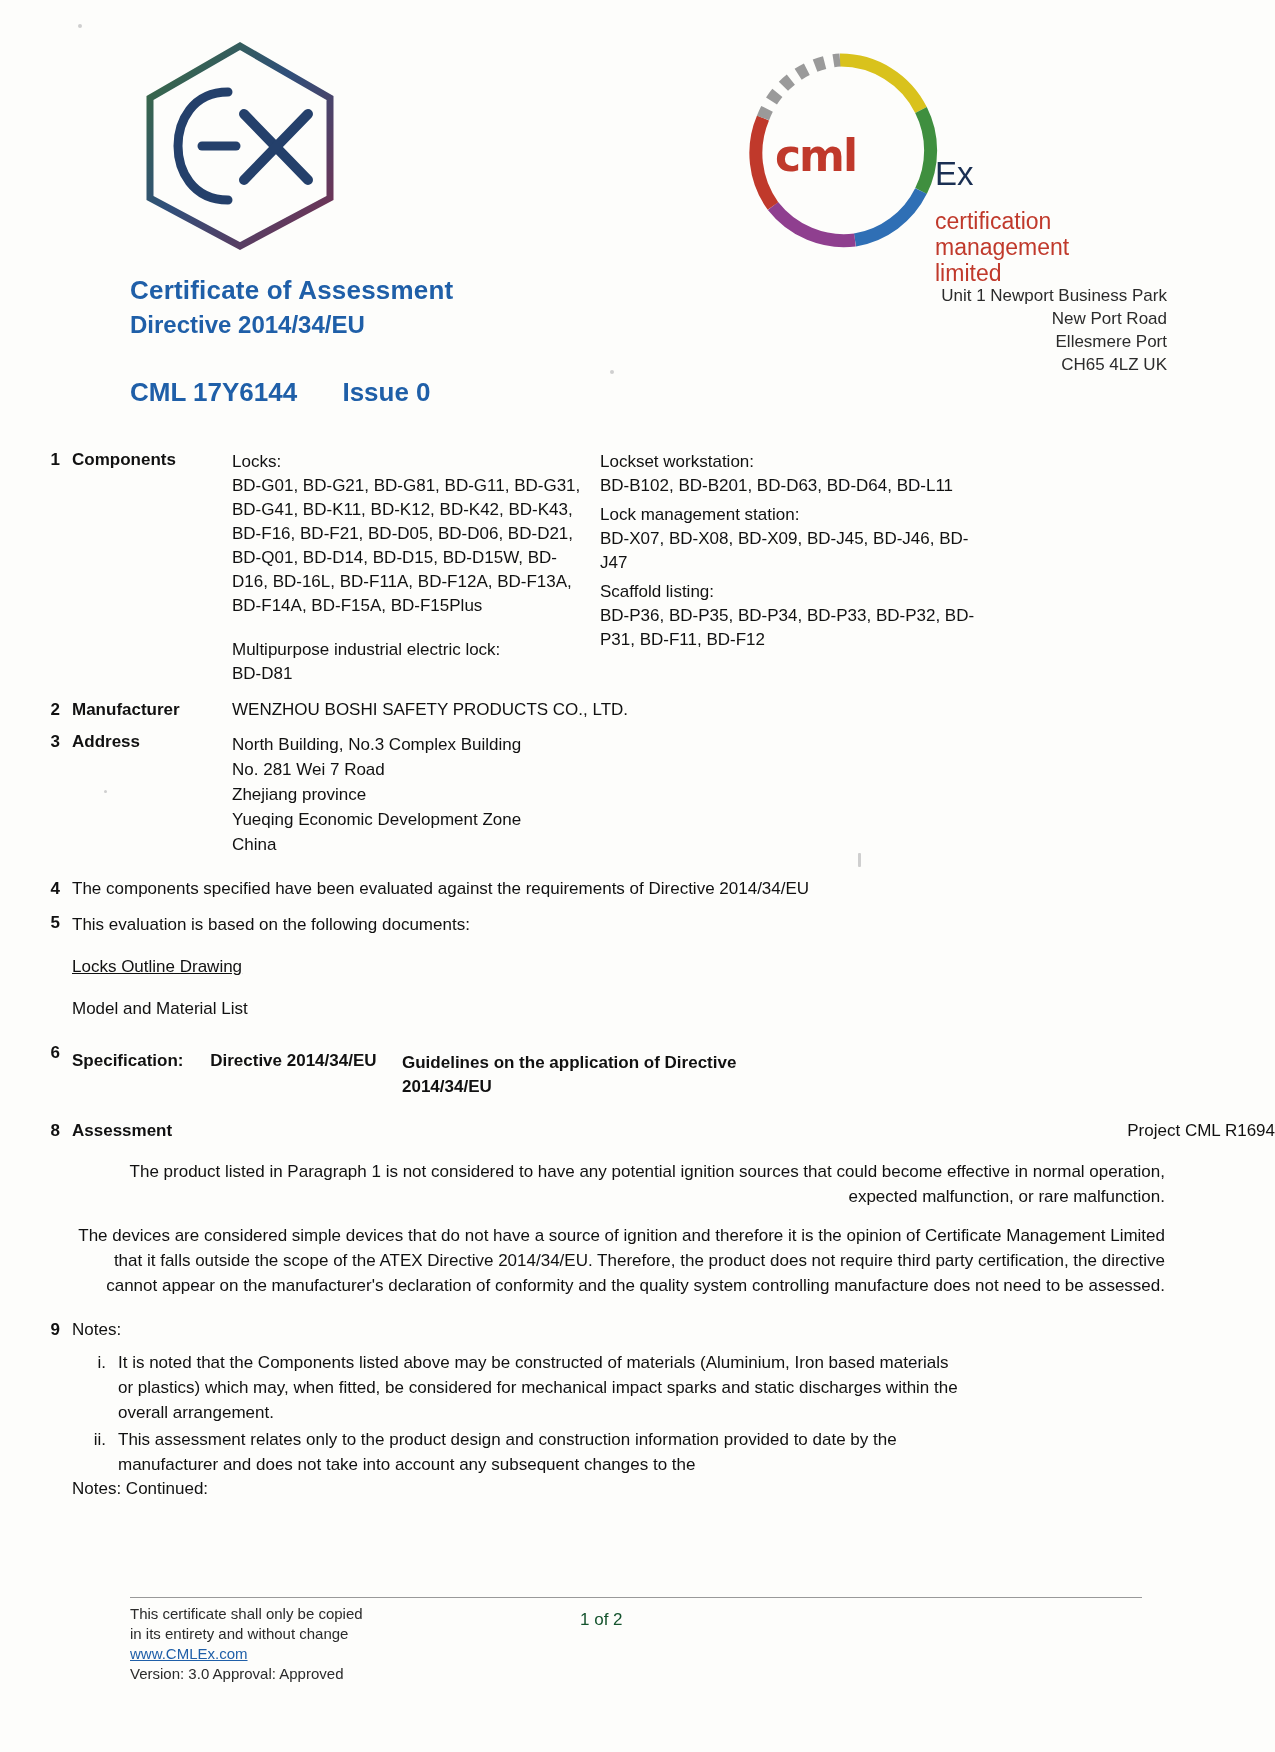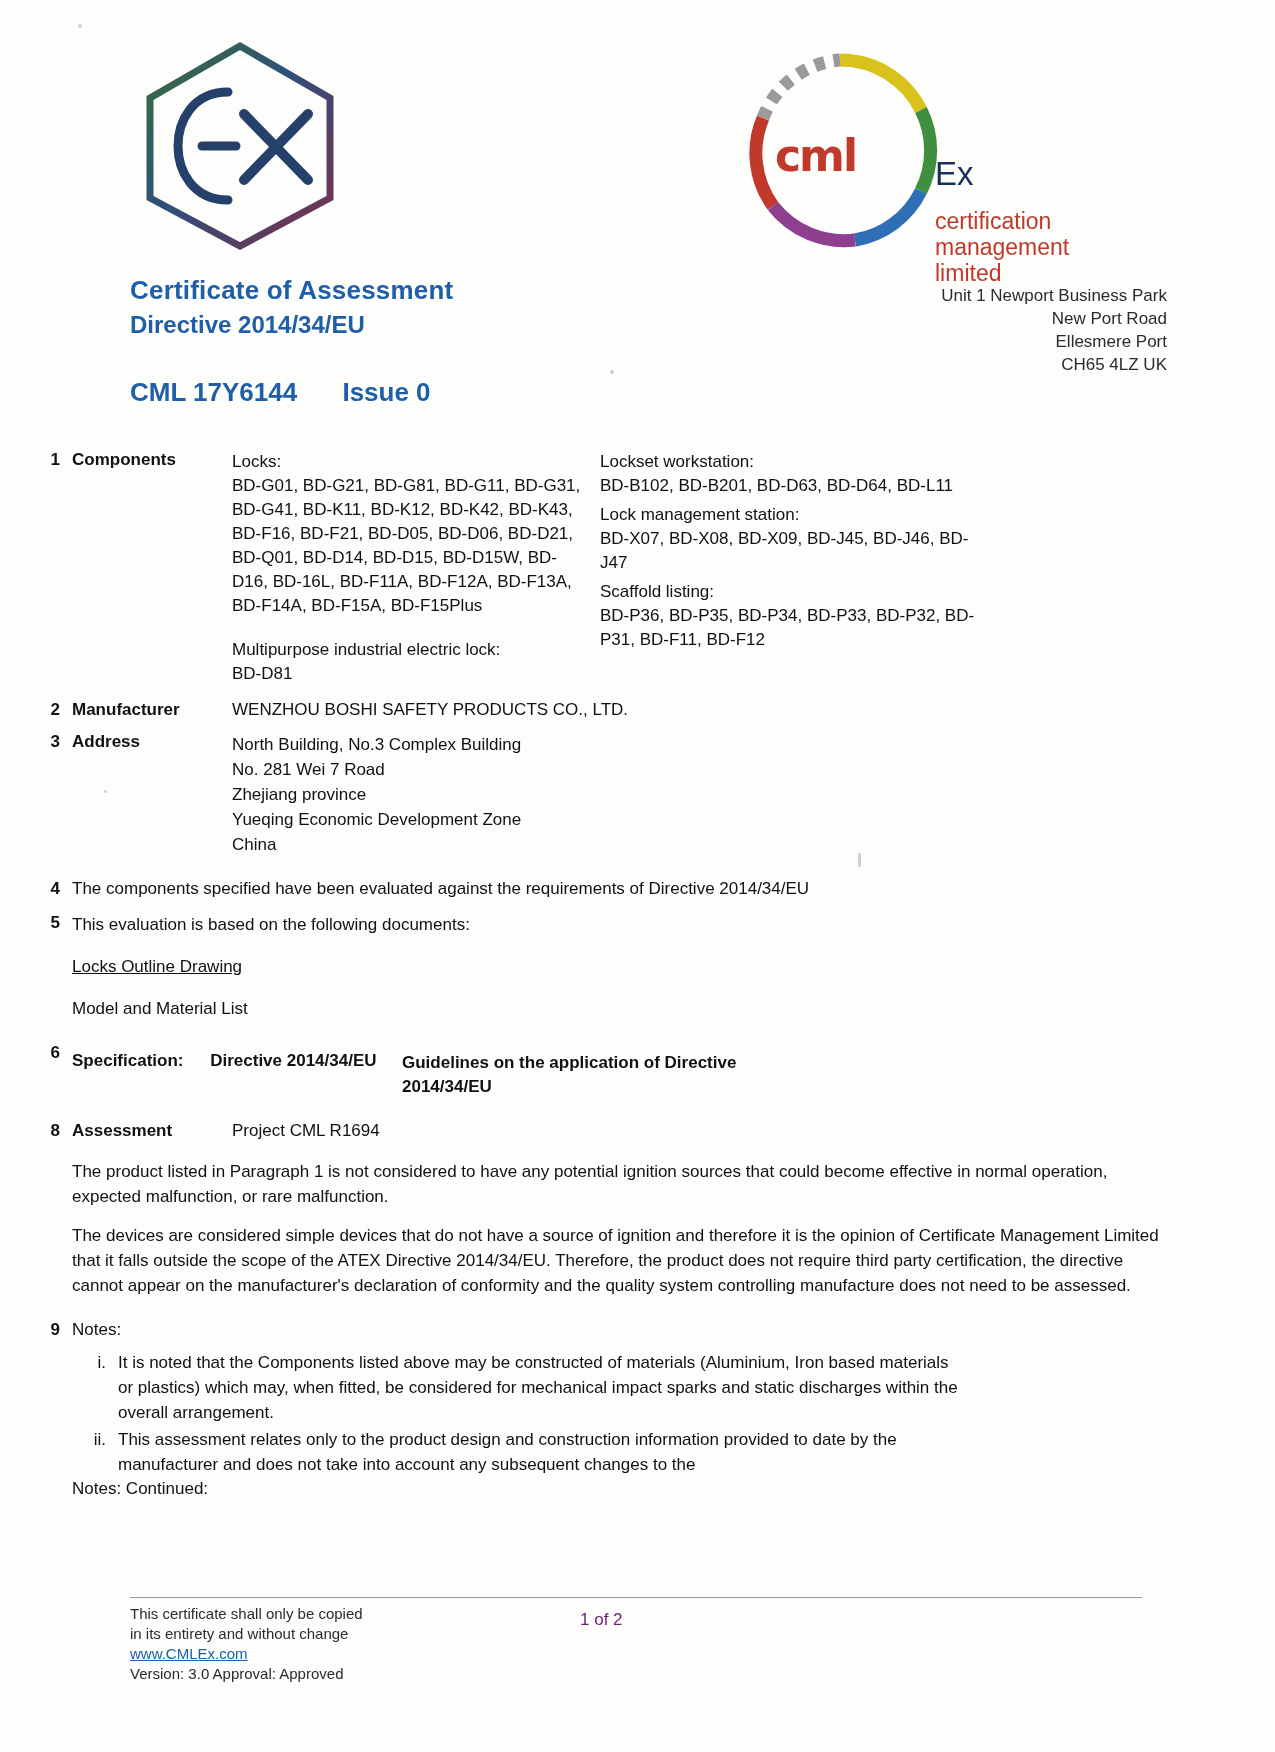--- a/index.html
+++ b/index.html
@@ -205,21 +205,21 @@
     margin-bottom: 6px;
   }
   .footer-grid {
     position: relative;
   }
   .footer-page {
     position: absolute;
     left: 450px;
     top: 6px;
     font-size: 17px;
-    color: #701a75;
+    color: #14532d;
   }
   .footer-link {
     color: #1f5fa8;
     text-decoration: underline;
   }
 
   .speck {
     position: absolute;
     background: #cfcfcf;
     border-radius: 50%;
@@ -352,27 +352,27 @@
           </div>
           <div class="spec-b" style="max-width:420px;">Guidelines on the application of Directive 2014/34/EU</div>
         </div>
       </div>
     </div>
 
     <div class="row" style="margin-top:22px;">
       <div class="num">8</div>
       <div class="label">Assessment</div>
       <div class="content">
-        <div style="margin-bottom:18px;">Project CML R1694</div>
+        <div style="margin-bottom:18px;text-align:right;">Project CML R1694</div>
       </div>
     </div>
 
     <div class="row">
       <div class="num"></div>
-      <div class="content" style="padding-right:110px;">
+      <div class="content" style="padding-right:110px;text-align:right;">
         <div class="para">The product listed in Paragraph 1 is not considered to have any potential ignition sources that could become effective in normal operation, expected malfunction, or rare malfunction.</div>
         <div class="para">The devices are considered simple devices that do not have a source of ignition and therefore it is the opinion of Certificate Management Limited that it falls outside the scope of the ATEX Directive 2014/34/EU. Therefore, the product does not require third party certification, the directive cannot appear on the manufacturer's declaration of conformity and the quality system controlling manufacture does not need to be assessed.</div>
       </div>
     </div>
 
     <div class="row" style="margin-top:8px;">
       <div class="num">9</div>
       <div class="content">
         <div class="bold">Notes:</div>
         <ul class="notes-list">

